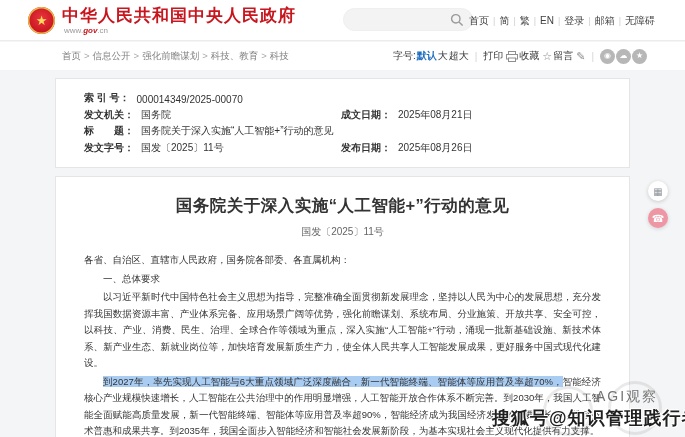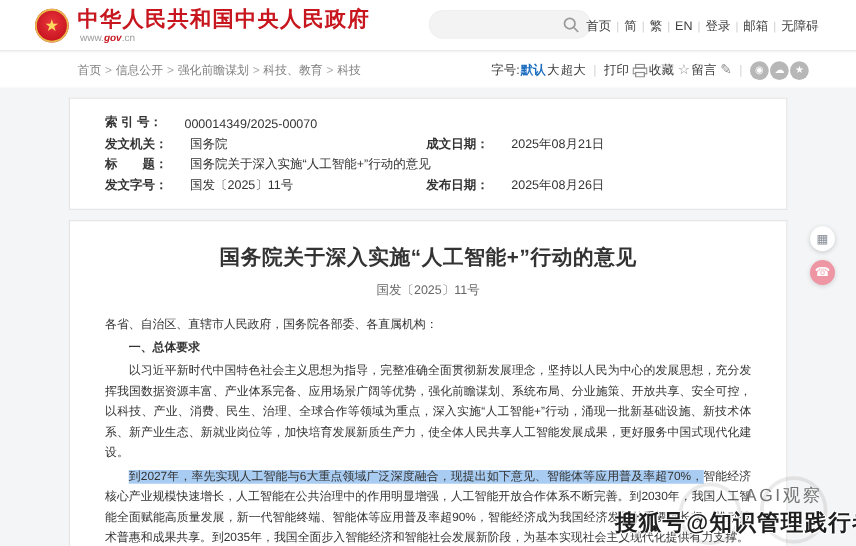--- a/index.html
+++ b/index.html
@@ -48,32 +48,32 @@
   
   .main { position:absolute; left:0; top:70px; width:685px; height:367px; background:#f4f5f6; }
 
   .meta-card { position:absolute; left:55px; top:8px; width:575px; height:90px;
     background:#fff; border:1px solid #e5e5e5; padding:11px 0 0 28px; font-size:10px; }
   .meta-row { display:flex; height:16.5px; align-items:center; }
   .meta-cell { display:flex; align-items:flex-end; }
   .meta-cell.left { width:257px; }
   .meta-cell.right { flex:1; }
   .mlabel { font-weight:bold; color:#333; margin-right:7px; white-space:pre; }
-  .mvalue { color:#333; white-space:nowrap;margin-left:11px; }
+  .mvalue { color:#333; white-space:nowrap; }
 
   .doc-card { position:absolute; left:55px; top:106px; width:575px; height:261px;
     background:#fff; border:1px solid #e5e5e5; border-bottom:none;
     padding:18px 28px 0; overflow:hidden; }
   .doc-title { text-align:center; font-size:16.5px; font-weight:bold; color:#333;
     letter-spacing:0.5px; margin-bottom:8px; }
   .doc-no { text-align:center; font-size:10px; color:#666; margin-bottom:13px; }
   .doc-body { font-size:9.5px; line-height:16.5px; color:#333; text-align:justify; }
   .doc-body p { margin:0 0 2px; }
   .indent { text-indent:2em; }
-  .section { font-weight:bold; }
+  .section { font-weight:normal; }
   .hl { background:#a9ccf2; }
 
   
   .fab { position:absolute; width:20px; height:20px; border-radius:50%;
     display:flex; align-items:center; justify-content:center; cursor:pointer; z-index:5; }
   .fab-qr { left:648px; top:181px; background:#fff; color:#8a8f98; font-size:10px;
     box-shadow:0 1px 4px rgba(0,0,0,0.18); }
   .fab-service { left:648px; top:208px; background:#ef96a4; color:#fff; font-size:10px;
     box-shadow:0 1px 4px rgba(0,0,0,0.15); }
 
@@ -191,21 +191,21 @@
     </div>
   </div>
 
   <div class="doc-card">
     <div class="doc-title">国务院关于深入实施“人工智能+”行动的意见</div>
     <div class="doc-no">国发〔2025〕11号</div>
     <div class="doc-body">
       <p>各省、自治区、直辖市人民政府，国务院各部委、各直属机构：</p>
       <p class="indent section">一、总体要求</p>
       <p class="indent">以习近平新时代中国特色社会主义思想为指导，完整准确全面贯彻新发展理念，坚持以人民为中心的发展思想，充分发挥我国数据资源丰富、产业体系完备、应用场景广阔等优势，强化前瞻谋划、系统布局、分业施策、开放共享、安全可控，以科技、产业、消费、民生、治理、全球合作等领域为重点，深入实施“人工智能+”行动，涌现一批新基础设施、新技术体系、新产业生态、新就业岗位等，加快培育发展新质生产力，使全体人民共享人工智能发展成果，更好服务中国式现代化建设。</p>
-      <p class="indent"><span class="hl">到2027年，率先实现人工智能与6大重点领域广泛深度融合，现提出如下意见、智能体等应用普及率超70%，</span><span>智能经济核心产业规模快速增长，人工智能在公共治理中的作用明显增强，人工智能开放合作体系不断完善。到2030年，我国人工智能全面赋能高质量发展，新一代智能终端、智能体等应用普及率超90%，智能经济成为我国经济发展的重要增长极，推动技术普惠和成果共享。到2035年，我国全面步入智能经济和智能社会发展新阶段，为基本实现社会主义现代化提供有力支撑。</span></p>
+      <p class="indent"><span class="hl">到2027年，率先实现人工智能与6大重点领域广泛深度融合，新一代智能终端、智能体等应用普及率超70%，</span><span>智能经济核心产业规模快速增长，人工智能在公共治理中的作用明显增强，人工智能开放合作体系不断完善。到2030年，我国人工智能全面赋能高质量发展，新一代智能终端、智能体等应用普及率超90%，智能经济成为我国经济发展的重要增长极，推动技术普惠和成果共享。到2035年，我国全面步入智能经济和智能社会发展新阶段，为基本实现社会主义现代化提供有力支撑。</span></p>
     </div>
   </div>
 </div>
 
 <div class="fab fab-qr">
     <span>▦</span>
   </div>
 <div class="fab fab-service">
     <span>☎</span>
   </div>

